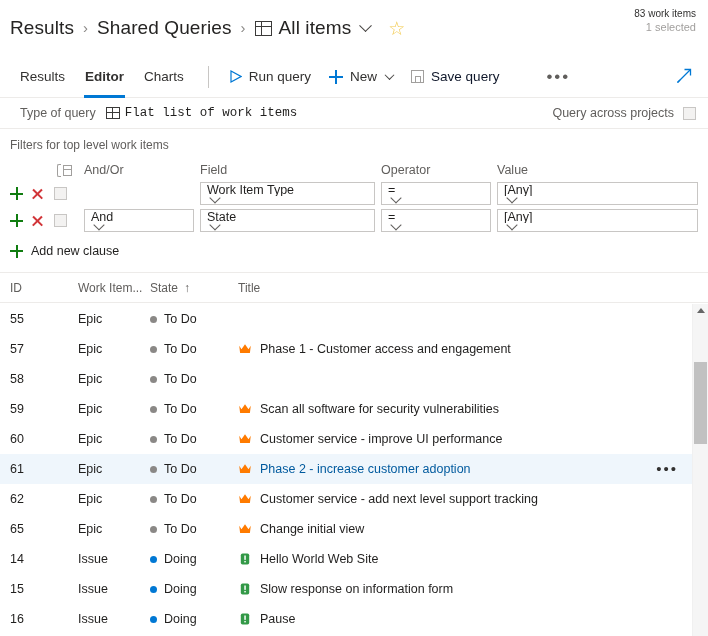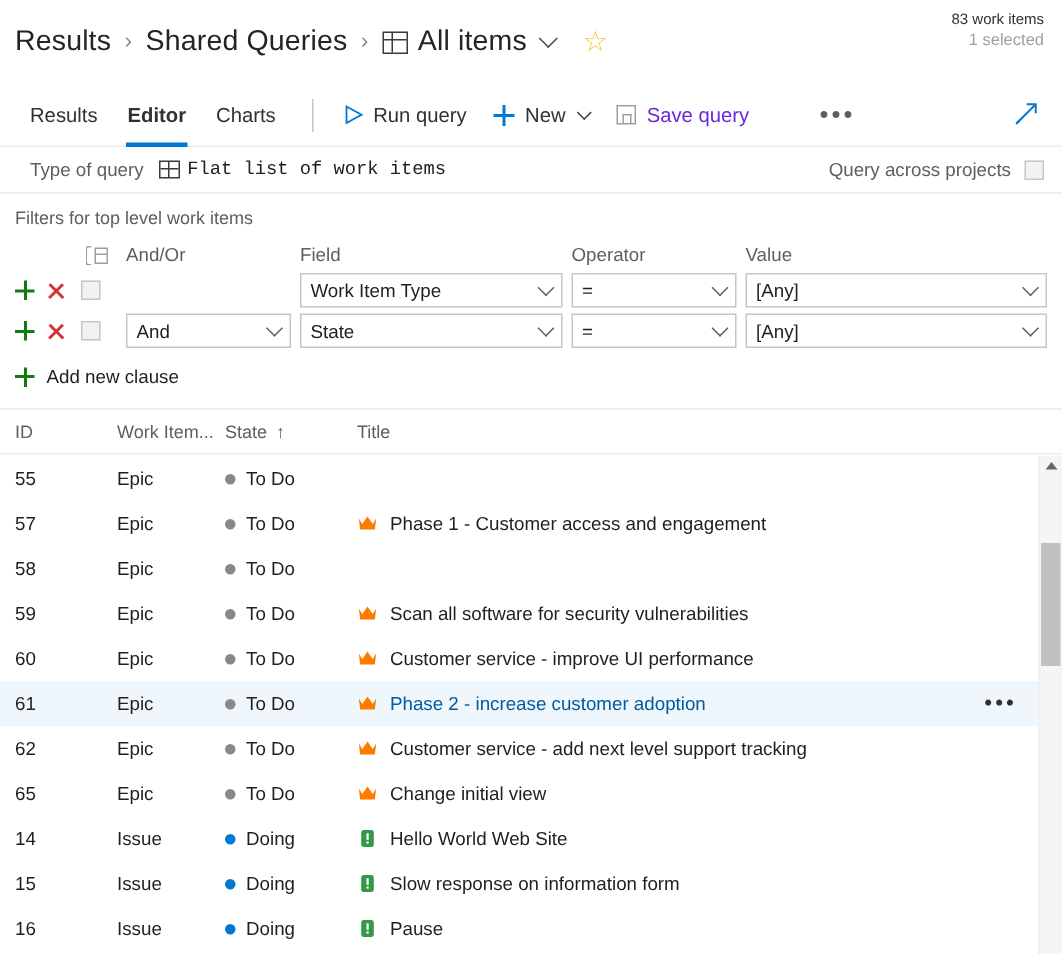--- a/index.html
+++ b/index.html
@@ -111,21 +111,21 @@
   }
   .cmd {
     display: flex; align-items: center;
     font-size: 13.5px;
     color: #323130;
     padding: 0 9px;
     height: 30px;
     cursor: pointer;
     white-space: nowrap;
   }
-  .cmd.disabled { color: #6d28d9; cursor: default; }
+  .cmd.disabled { color: #0f172a; cursor: default; }
   .cmd .lbl { margin-left: 7px; }
   .cmd .caret {
     display: inline-block;
     width: 7px; height: 7px;
     border-right: 1.4px solid #484644;
     border-bottom: 1.4px solid #484644;
     transform: rotate(45deg) translate(-1px,-1px);
     margin-left: 9px;
   }
   .play-wrap { position: relative; width: 12px; height: 13px; }
@@ -233,27 +233,28 @@
   }
   .group-icon .bars::after {
     content: ""; position: absolute; left: 0; right: 0; top: 3.5px;
     border-top: 1.2px solid #a19f9d;
   }
 
   .sel {
     height: 23px;
     border: 1px solid #c8c6c4;
     background: #fff;
-    display: flex; align-items: center;
+    display: flex; 
     padding: 0 6px;
     font-size: 12.5px;
     color: #201f1e;
     position: relative;
     cursor: pointer;
     width: 100%;
+    flex-direction: column;
   }
   .sel .v { flex: 1 1 auto; overflow: hidden; white-space: nowrap; }
   .sel .dc {
     width: 8px; height: 8px;
     border-right: 1.3px solid #605e5c;
     border-bottom: 1.3px solid #605e5c;
     transform: rotate(45deg) translate(-1.5px,-1.5px);
     flex: none;
     margin-left: 4px;
   }

